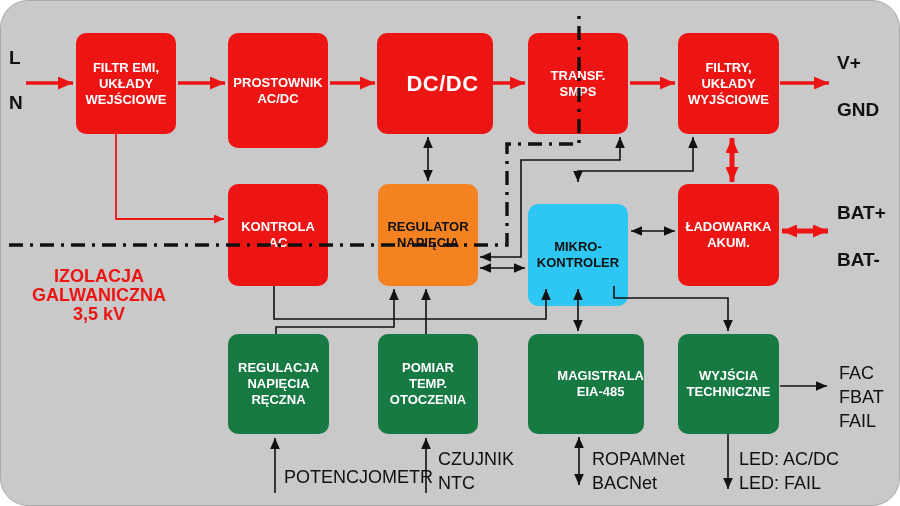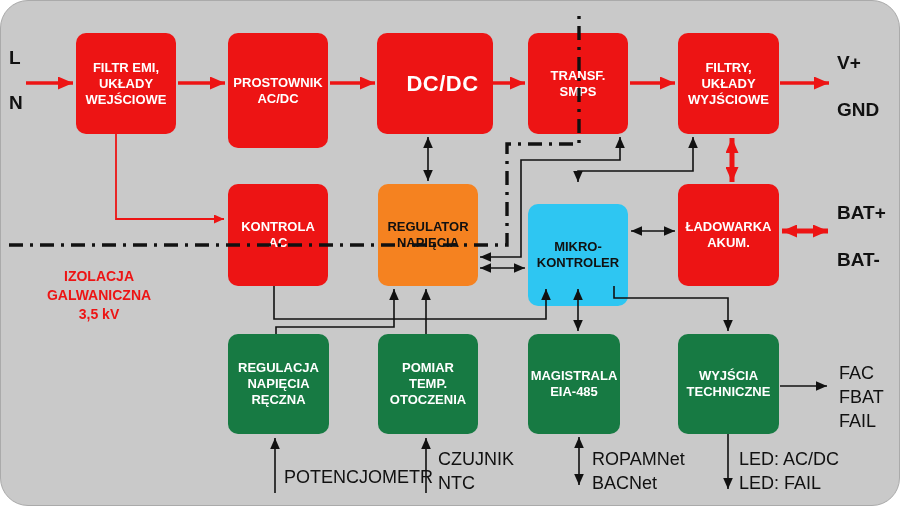--- a/index.html
+++ b/index.html
@@ -26,21 +26,21 @@
   .port{
     position:absolute; font-weight:bold; font-size:19px; color:var(--c-ink);
     white-space:pre-line; line-height:23px;
   }
   .note{
     position:absolute; font-weight:normal; font-size:18px; color:var(--c-ink);
     white-space:pre-line; line-height:24px;
   }
   .iso{
     position:absolute; left:18px; top:266px; width:160px; text-align:center;
-    font-weight:bold; font-size:14px; line-height:19px; color:var(--c-red);
+    font-weight:bold; font-size:18px; line-height:19px; color:var(--c-red);
     white-space:pre-line;
   }
   svg.wires{position:absolute; left:0; top:0; pointer-events:none;}
   .st-red{stroke:var(--c-red); fill:none;}
   .st-blk{stroke:var(--c-ink); fill:none;}
   .mh-red{fill:var(--c-red);}
   .mh-blk{fill:var(--c-ink);}
 </style>
 </head>
 <body>
@@ -67,21 +67,21 @@
 KONTROLER</span></div>
   <div class="block b-red" style="left:677px; top:183px; width:101px; height:102px;"><span>ŁADOWARKA
 AKUM.</span></div>
 
   <div class="block b-green" style="left:227px; top:333px; width:101px; height:100px;"><span>REGULACJA
 NAPIĘCIA
 RĘCZNA</span></div>
   <div class="block b-green" style="left:377px; top:333px; width:100px; height:100px;"><span>POMIAR
 TEMP.
 OTOCZENIA</span></div>
-  <div class="block b-green" style="left:527px; top:333px; width:92px; height:100px;"><span>MAGISTRALA
+  <div class="block b-green" style="left:527px; top:333px; width:116px; height:100px;justify-content:flex-end;"><span>MAGISTRALA
 EIA-485</span></div>
   <div class="block b-green" style="left:677px; top:333px; width:101px; height:100px;"><span>WYJŚCIA
 TECHNICZNE</span></div>
 
   <div class="port" style="left:8px;  top:45px;">L</div>
   <div class="port" style="left:8px;  top:90px;">N</div>
   <div class="port" style="left:836px;top:50px;">V+</div>
   <div class="port" style="left:836px;top:97px;text-align:center;">GND</div>
   <div class="port" style="left:836px;top:200px;">BAT+</div>
   <div class="port" style="left:836px;top:247px;">BAT-</div>

